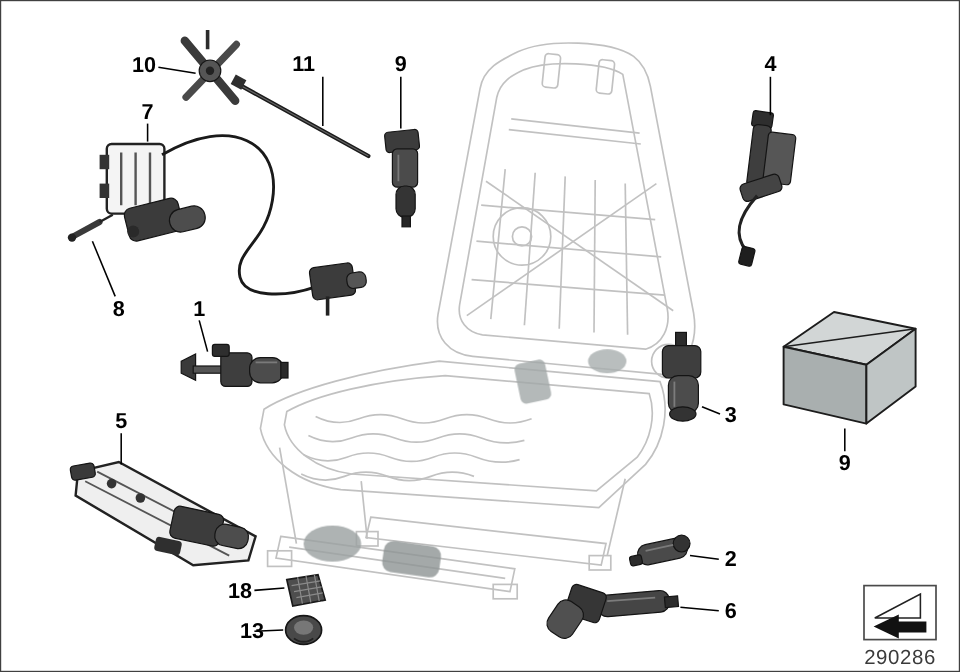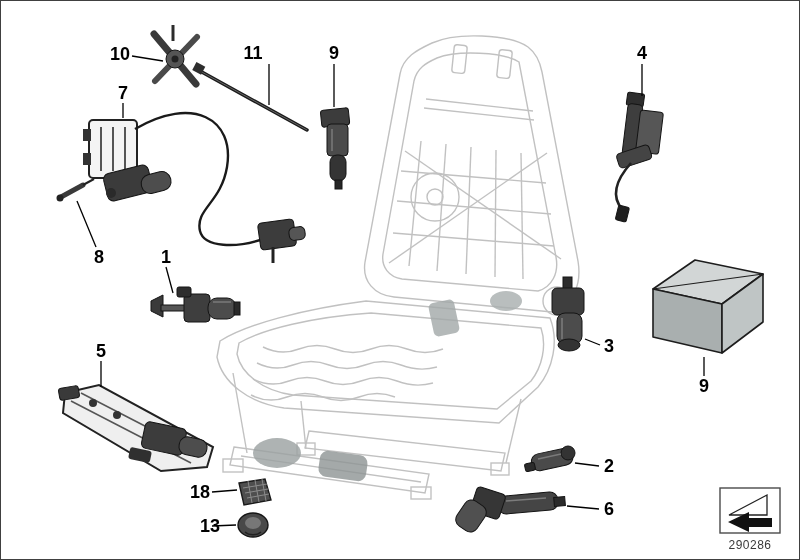--- a/index.html
+++ b/index.html
@@ -23,21 +23,21 @@
     line-height: 1;
     cursor: pointer;
     user-select: none;
   }
   .doc-number {
     position: absolute;
     top: 537px;
     left: 719px;
     width: 60px;
     text-align: center;
-    font-size: 12px;
+    font-size: 17px;
     letter-spacing: 0.5px;
     color: #3a3a3a;
     font-family: "Liberation Sans", sans-serif;
   }
 </style>
 </head>
 <body>
 
 <div class="stage">
 

